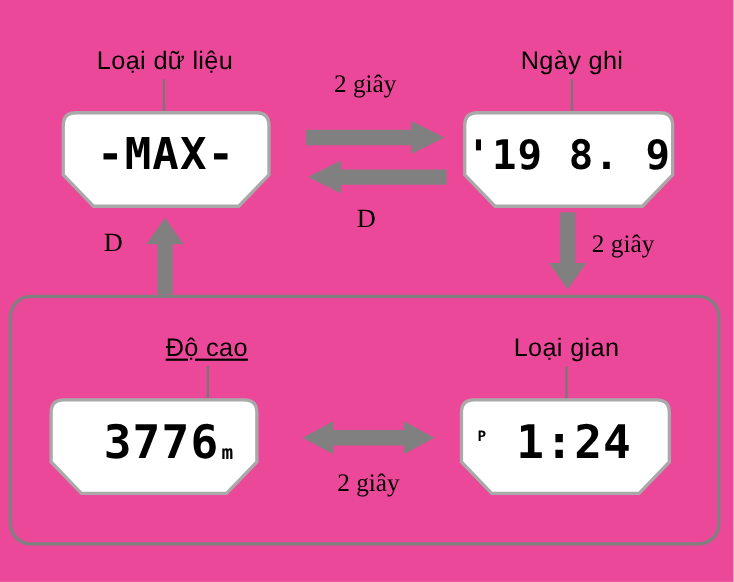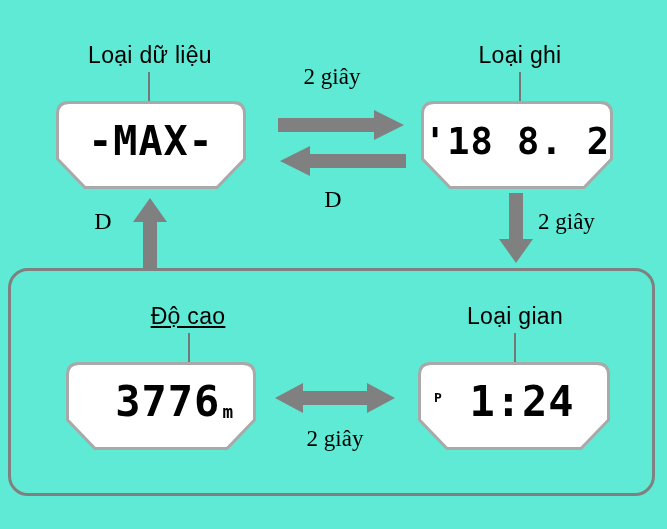--- a/index.html
+++ b/index.html
@@ -4,21 +4,21 @@
 <style>
   html, body {
     margin: 0;
     padding: 0;
     background: #ffffff;
   }
   #root {
     position: relative;
     width: 667px;
     height: 529px;
-    background: #5eead4;
+    background: #ec4899;
     font-family: "Liberation Sans", sans-serif;
     overflow: hidden;
   }
 
   
   .abs { position: absolute; }
 
   
   .caption {
     font-family: "Liberation Sans", sans-serif;
@@ -99,30 +99,30 @@
   <div class="abs leader" style="left:148px; top:72px; height:45px;"></div>
 
   <div class="lcd-wrap" style="left:56px; top:101px; width:190px; height:88px;">
     <svg class="lcd-svg" width="190" height="88" viewBox="0 0 190 88">
       <path d="M 13,1.5 L 177,1.5 Q 188.5,1.5 188.5,13 L 188.5,58 L 161,86.5
                L 29,86.5 L 1.5,58 L 1.5,13 Q 1.5,1.5 13,1.5 Z" fill="#ffffff" stroke="#a9a9a9" stroke-width="3"></path>
     </svg>
     <div class="lcd-text" style="top:16px; height:48px; font-size:40px;">-MAX-</div>
   </div>
 
-  <div class="abs caption" style="left:425px; top:42px; width:190px;">Loại ghi</div>
+  <div class="abs caption" style="left:425px; top:42px; width:190px;">Ngày ghi</div>
 
   <div class="abs leader" style="left:519px; top:72px; height:45px;"></div>
 
   <div class="lcd-wrap" style="left:421px; top:101px; width:192px; height:88px;">
     <svg class="lcd-svg" width="192" height="88" viewBox="0 0 192 88">
       <path d="M 13,1.5 L 179,1.5 Q 190.5,1.5 190.5,13 L 190.5,58 L 163,86.5
                L 29,86.5 L 1.5,58 L 1.5,13 Q 1.5,1.5 13,1.5 Z" fill="#ffffff" stroke="#a9a9a9" stroke-width="3"></path>
     </svg>
-    <div class="lcd-text" style="top:16px; height:48px; font-size:37px;">'18 8. 2</div>
+    <div class="lcd-text" style="top:16px; height:48px; font-size:37px;">'19 8. 9</div>
   </div>
 
   <div class="abs arrow-label" style="left:267px; top:64px; width:130px;">2 giây</div>
 
   <svg class="arrow-svg" width="130" height="30" viewBox="0 0 130 30" style="left:278px; top:110px;">
     <path class="arrow-shape" d="M 0,8 L 96,8 L 96,0 L 126,15 L 96,30 L 96,22 L 0,22 Z"></path>
   </svg>
 
   <svg class="arrow-svg" width="130" height="30" viewBox="0 0 130 30" style="left:276px; top:146px;">
     <path class="arrow-shape" d="M 130,8 L 34,8 L 34,0 L 4,15 L 34,30 L 34,22 L 130,22 Z"></path>
@@ -141,21 +141,21 @@
   </svg>
 
   <div class="abs arrow-label" style="left:538px; top:209px; width:120px; text-align:left;">2 giây</div>
 
   <div class="abs panel" style="left:8px; top:268px; width:647px; height:228px;"></div>
 
   <div class="abs caption" style="left:98px; top:303px; width:180px;text-decoration:underline;">Độ cao</div>
 
   <div class="abs leader" style="left:188px; top:333px; height:45px;"></div>
 
-  <div class="lcd-wrap" style="left:66px; top:362px; width:180px; height:88px;text-align:right;">
+  <div class="lcd-wrap" style="left:45px; top:362px; width:180px; height:88px;text-align:right;">
     <svg class="lcd-svg" width="190" height="88" viewBox="0 0 190 88">
       <path d="M 13,1.5 L 177,1.5 Q 188.5,1.5 188.5,13 L 188.5,58 L 161,86.5
                L 29,86.5 L 1.5,58 L 1.5,13 Q 1.5,1.5 13,1.5 Z" fill="#ffffff" stroke="#a9a9a9" stroke-width="3"></path>
     </svg>
     <div class="lcd-text right-al" style="top:14px; height:50px; font-size:42px; padding-right:12px;">
       <span>3776</span>
         <span class="unit">m</span>
     </div>
   </div>
 

